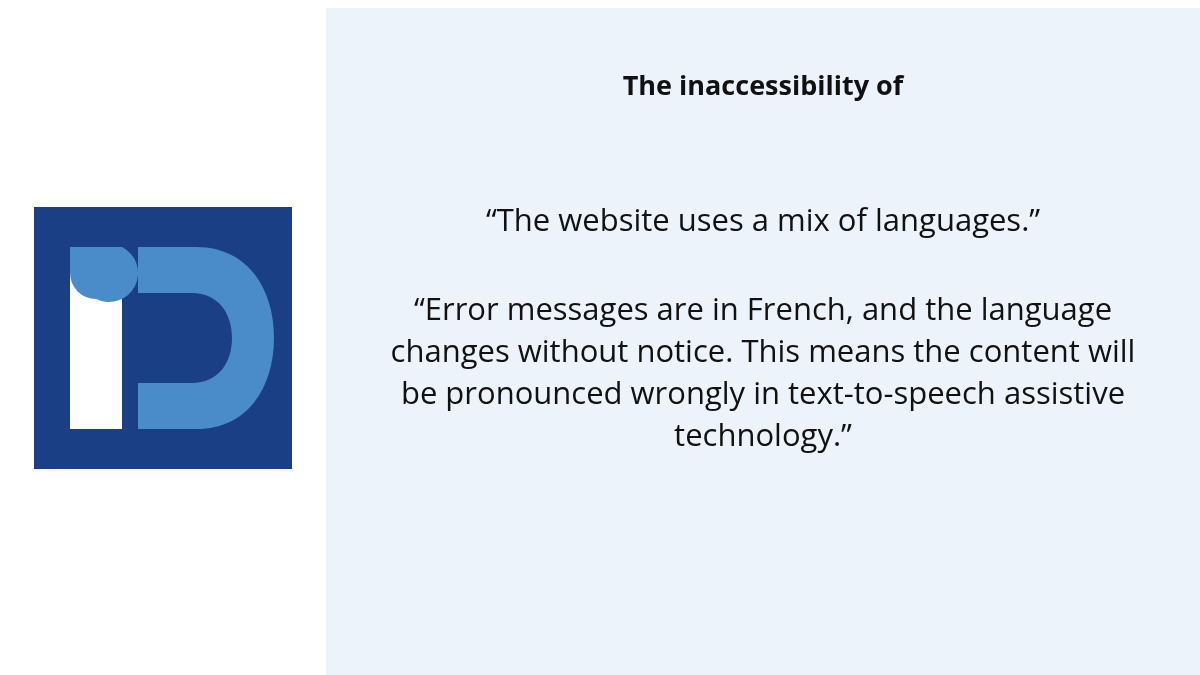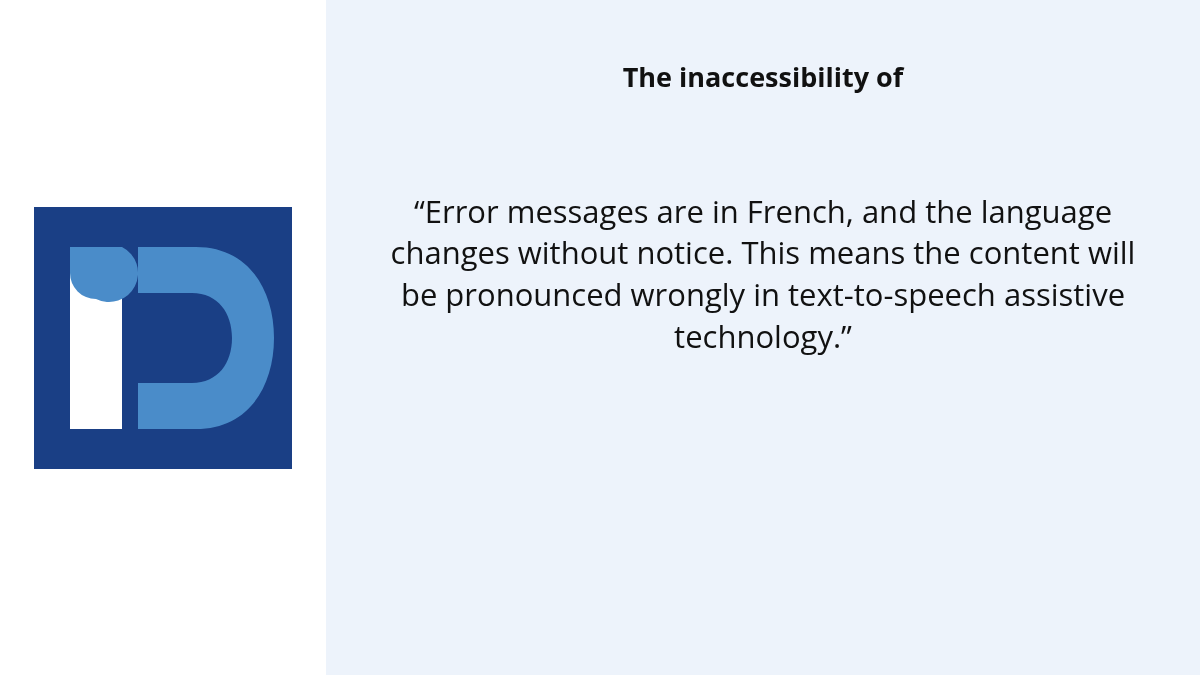--- a/index.html
+++ b/index.html
@@ -1,19 +1,19 @@
 <!DOCTYPE html>
 <html><head>
   <meta charset="utf-8">
   <style>
     * { box-sizing: border-box; margin: 0; padding: 0; }
     html, body { width: 1200px; height: 675px; overflow: hidden; font-family: "Segoe UI", "Open Sans", Arial, sans-serif; }
     body { display: flex; background: #ffffff; }
     .left        { flex: 0 0 326px; background: #ffffff; display:flex; align-items:center; justify-content:center; }
-    .right       { flex: 1; background: #edf3fb; padding: 60px 64px 0 64px; text-align:center; }
+    .right       { flex: 1; background: #edf3fb; padding: 60px 64px 0 64px; text-align:center;margin-top:8px; }
     .logo-box    { width: 258px; height: 262px; background:#1a3f85; position:relative; overflow:hidden; }
     .logo-box svg{ position:absolute; inset:0; }
     .title       { font-weight:700; color:#111; font-size:27px; line-height:1.28; margin-bottom:96px; }
     .quote       { font-weight:400; color:#111; font-size:31px; line-height:1.35; }
     .quote + .quote { margin-top:48px;text-align:center; }
   </style>
 </head>
 <body>
 
 <div class="left">
@@ -35,14 +35,15 @@
         <path d="M104 86 h54 c26 0 40 20 40 45 s-14 45 -40 45 h-54 z" opacity="0"></path>
       </g>
     </svg>
   </div>
 </div>
 
 <div class="right">
   <div class="title">
     <span>The inaccessibility of</span><br>
   </div>
+  <p class="quote">“The website uses a mix of languages.”</p>
   <p class="quote">“Error messages are in French, and the language changes without notice. This means the content will be pronounced wrongly in text-to-speech assistive technology.”</p>
 </div>
 
 </body></html>

